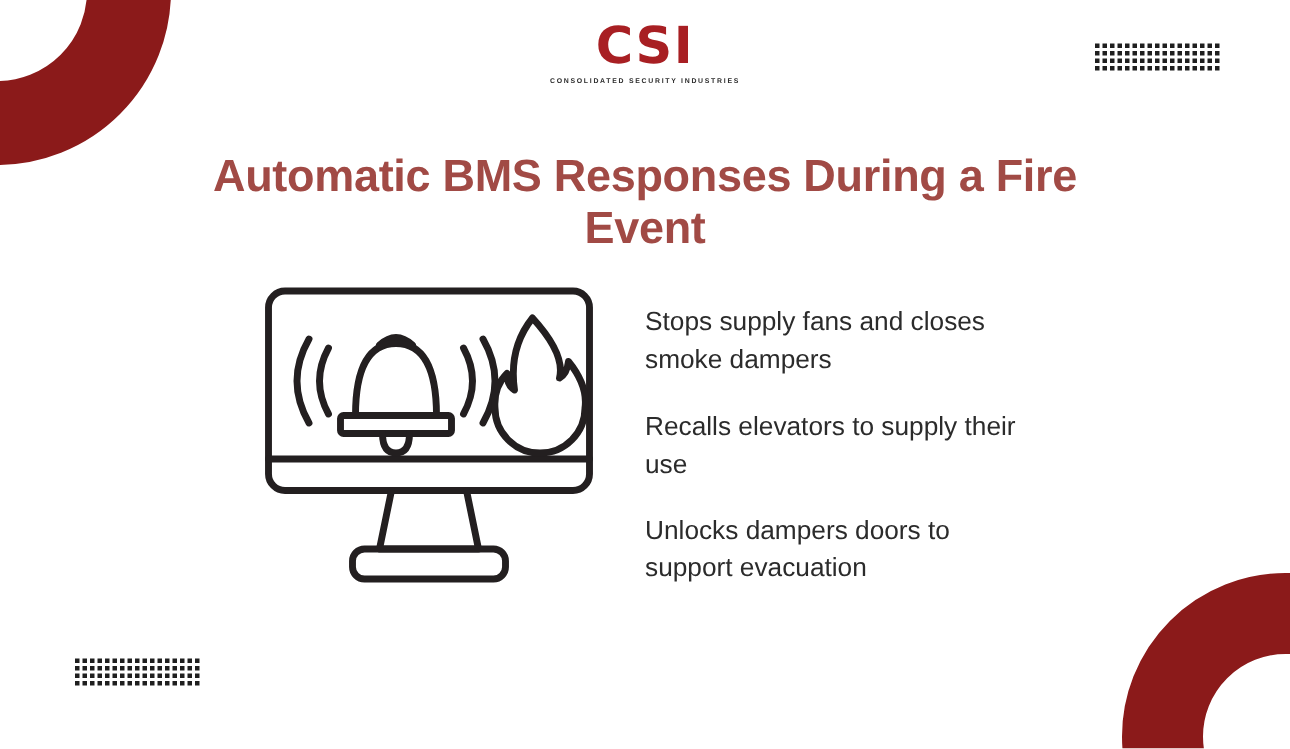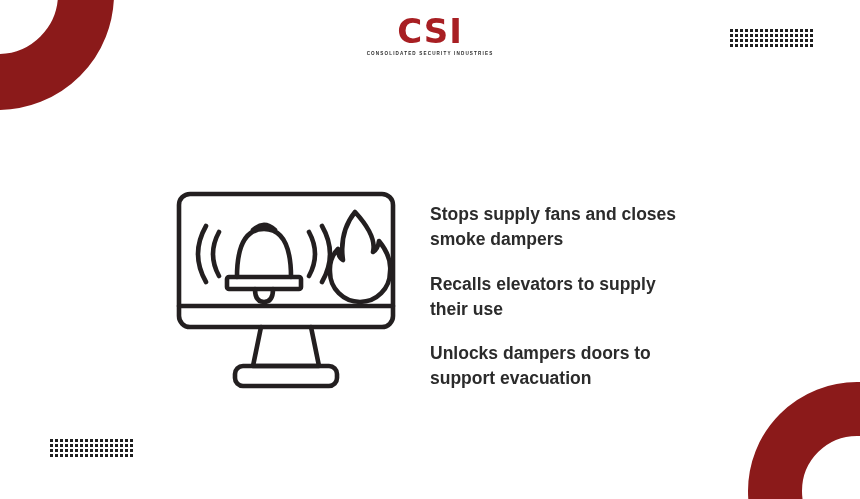--- a/index.html
+++ b/index.html
@@ -119,21 +119,20 @@
   #illustration {
     width: 230px;
     margin-left: 175px;
     flex: none;
   }
   #bullets {
     margin-left: 25px;
     margin-top: 12px;
     flex: none;
     width: 260px;
-    font-weight: bold;
   }
   .bullet {
     color: #2B2B2B;
     font-size: 17.5px;
     line-height: 1.42;
     margin-bottom: 20px;
   }
   .bullet:last-child {
     margin-bottom: 0;
   }
@@ -301,20 +300,21 @@
         <div class="dot" style="background: rgb(31, 31, 31);"></div>
         <div class="dot" style="background: rgb(31, 31, 31);"></div>
       </div>
     </div>
 
   <div id="logo">
     <span id="logo-mark">CSI</span>
     <span id="logo-tagline">CONSOLIDATED SECURITY INDUSTRIES</span>
   </div>
 
+  <div id="title">Automatic BMS Responses During a Fire Event</div>
 
   <div id="content">
 
     <div id="illustration">
       <svg viewBox="0 0 230 200" width="230" height="200" fill="none" stroke="#231F20" stroke-width="4.6" stroke-linecap="round" stroke-linejoin="round">
 
         <rect x="4" y="4" width="214" height="133" rx="11" ry="11"></rect>
 
         <line x1="4" y1="116" x2="218" y2="116"></line>
 

